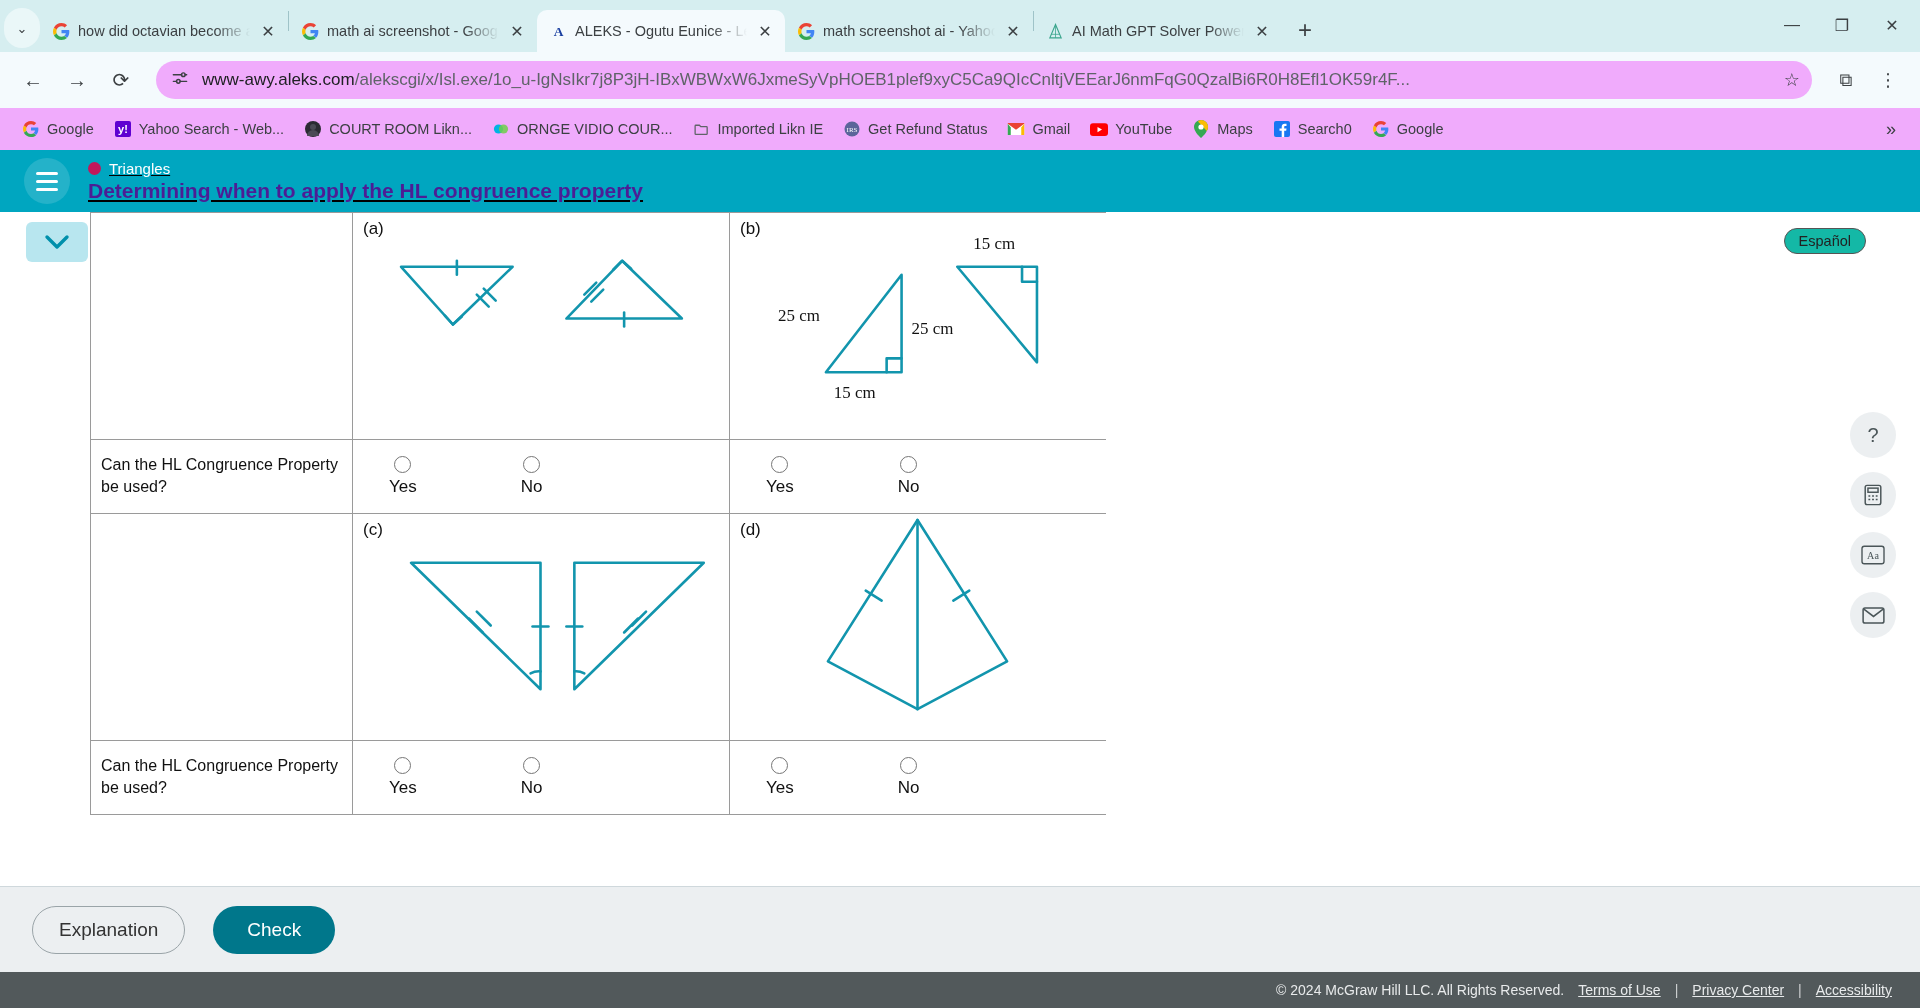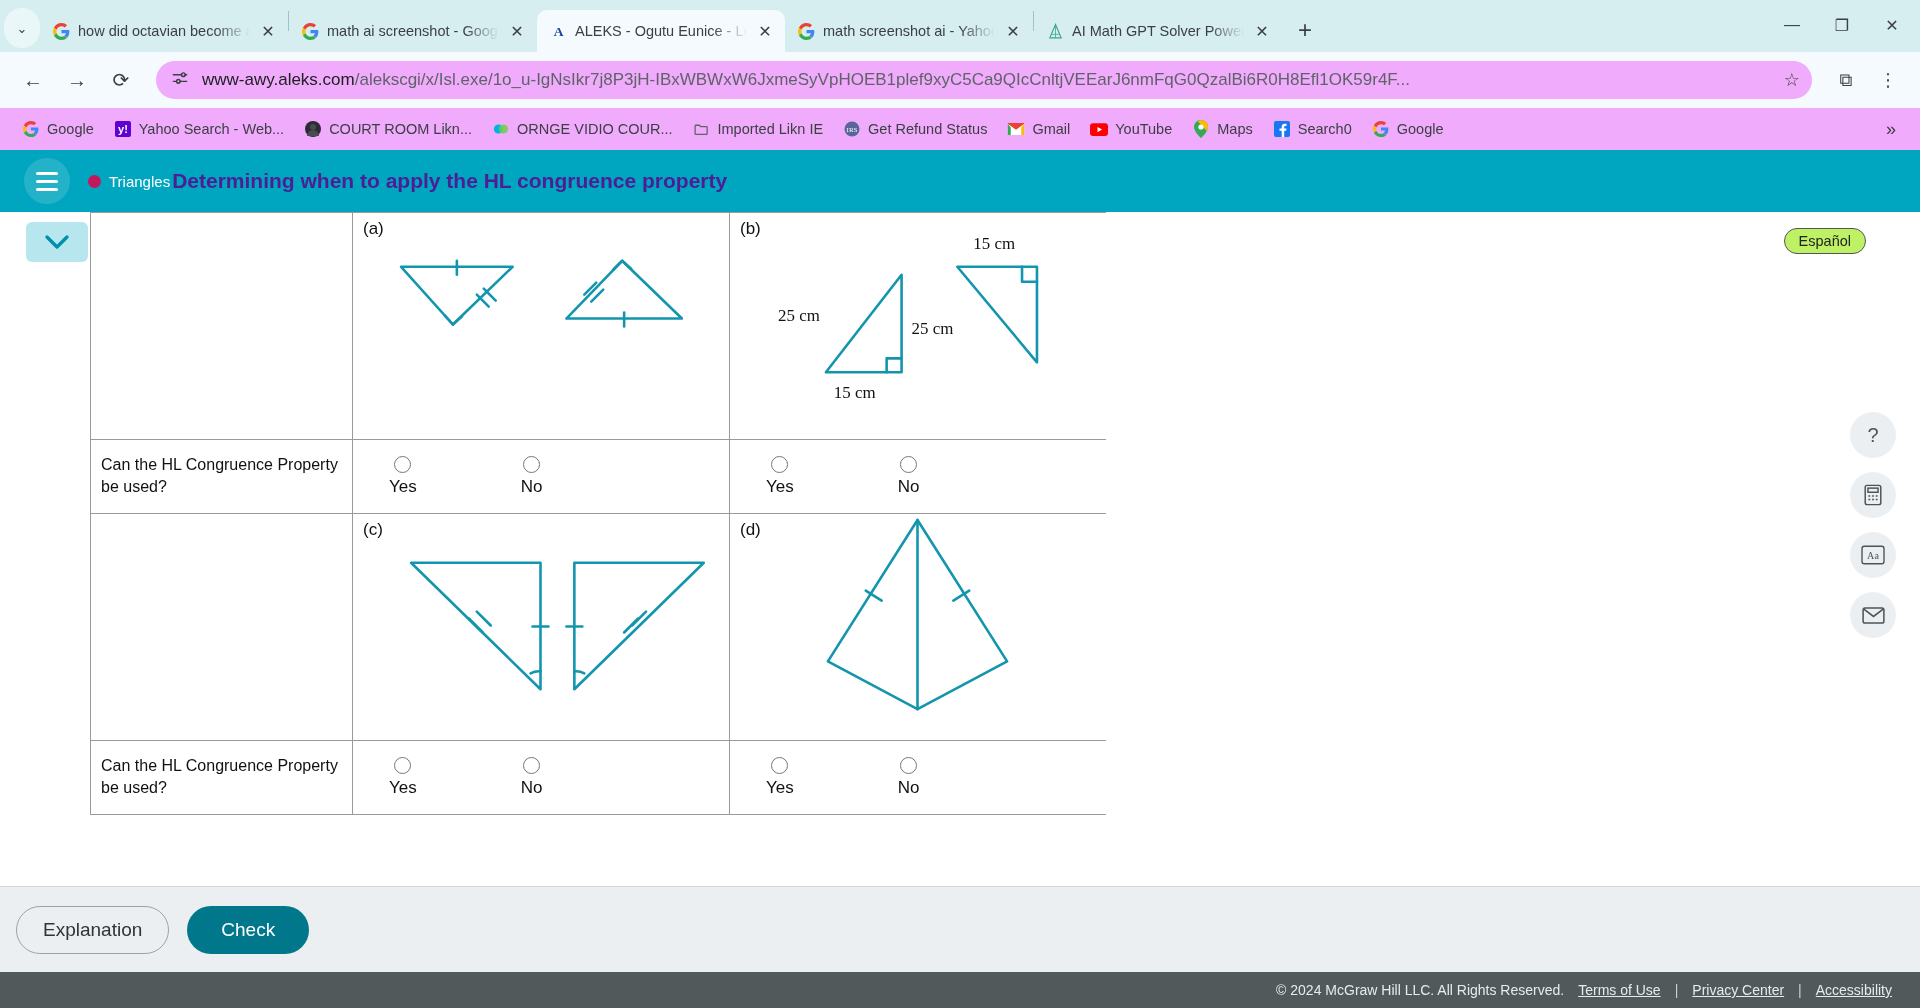--- a/index.html
+++ b/index.html
@@ -66,21 +66,21 @@
   
   .aleks-header {
     height: 62px; background: #00a6c0; display:flex; align-items:center;
     padding: 0 24px; gap: 0; flex: 0 0 auto;
   }
   .hamburger {
     width: 46px; height: 46px; border-radius: 50%; background: rgba(255,255,255,0.14);
     display:flex; flex-direction:column; align-items:center; justify-content:center; gap:5px; flex:0 0 auto;
   }
   .hamburger i { display:block; width:22px; height:3px; background:#fff; border-radius:2px;}
-  .hdr-titles { margin-left: 18px; display:flex;flex-direction:row; gap:2px; }
+  .hdr-titles { margin-left: 18px; display:flex;flex-direction:column; gap:2px;text-decoration:underline; }
   .hdr-topic { display:flex; align-items:center; gap:8px; color:#fff; font-size:15px;}
   .dot-red { width:13px;height:13px;border-radius:50%;background:#c2185b; display:block;}
   .hdr-main { color:#4c1d95; font-size:21px; font-weight:bold; }
   .hdr-right { margin-left:auto; display:flex; align-items:center; gap:22px;}
   .progress-wrap { display:flex; align-items:center; gap:10px;}
   .progress {
     width: 300px; height: 17px; background: #f0c419; border-radius: 9px;
     display:flex; padding: 3px; gap: 3px;
   }
   .progress i { flex:1 1 0; background:#fff; border-radius: 6px; display:block;}
@@ -95,21 +95,21 @@
   .page {
     flex: 1 1 auto; position: relative; background:#fff; overflow:hidden;
   }
   .collapse-tab {
     position:absolute; left: 26px; top: 10px; width: 62px; height: 40px;
     background:#b8e6ef; border-radius: 6px; display:flex;align-items:center;justify-content:center;
     color:#006b84; font-size:22px;
   }
   .espanol {
     position:absolute; right: 54px; top: 16px; border:1.3px solid #555; border-radius: 14px;
-    padding: 4px 14px; font-size: 14.5px; color:#222; background:#bef264;
+    padding: 4px 14px; font-size: 14.5px; color:#222; background:#14b8a6;
   }
   .tools {
     position:absolute; right: 24px; top: 200px; display:flex; flex-direction:column; gap: 14px;
   }
   .tool {
     width: 46px; height: 46px; border-radius: 50%; background:#eceff1;
     display:flex;align-items:center;justify-content:center; color:#4a5558; font-size:20px;
   }
 
   .worksheet {
@@ -125,21 +125,21 @@
   .qtext { padding: 14px 10px 10px 10px; font-size: 16px; color:#111; line-height:1.35; }
   .radio-row { display:flex; align-items:center; height: 100%; padding-left: 36px; gap: 104px; }
   .radio-opt { display:flex; align-items:center; gap: 4px; font-size:17px; color:#111;flex-direction:column; }
   .radio-circ { width: 17px; height:17px; border-radius:50%; border: 1.6px solid #767676; background:#fff; display:block;}
   .fig-svg { position:absolute; left:0; top:0; width: 100%; height: 100%; }
   .lbl { font-family: "Liberation Serif", serif; font-size: 17px; fill: #111; }
 
   
   .actionbar {
     height: 86px; background: #eceff1; display:flex; align-items:center;
-    padding-left: 16px; gap: 18px; flex:0 0 auto; border-top: 1px solid #cfd8dc;
+    padding-left: 32px; gap: 28px; flex:0 0 auto; border-top: 1px solid #cfd8dc;
   }
   .btn-expl {
     background:#eceff1; border:1.4px solid #9aa4a8; border-radius: 24px;
     padding: 12px 26px; font-size: 19px; color:#333;
   }
   .btn-check {
     background:#00778b; border:none; border-radius: 24px;
     padding: 13px 34px; font-size: 19px; color:#fff;
   }
   .footer {

